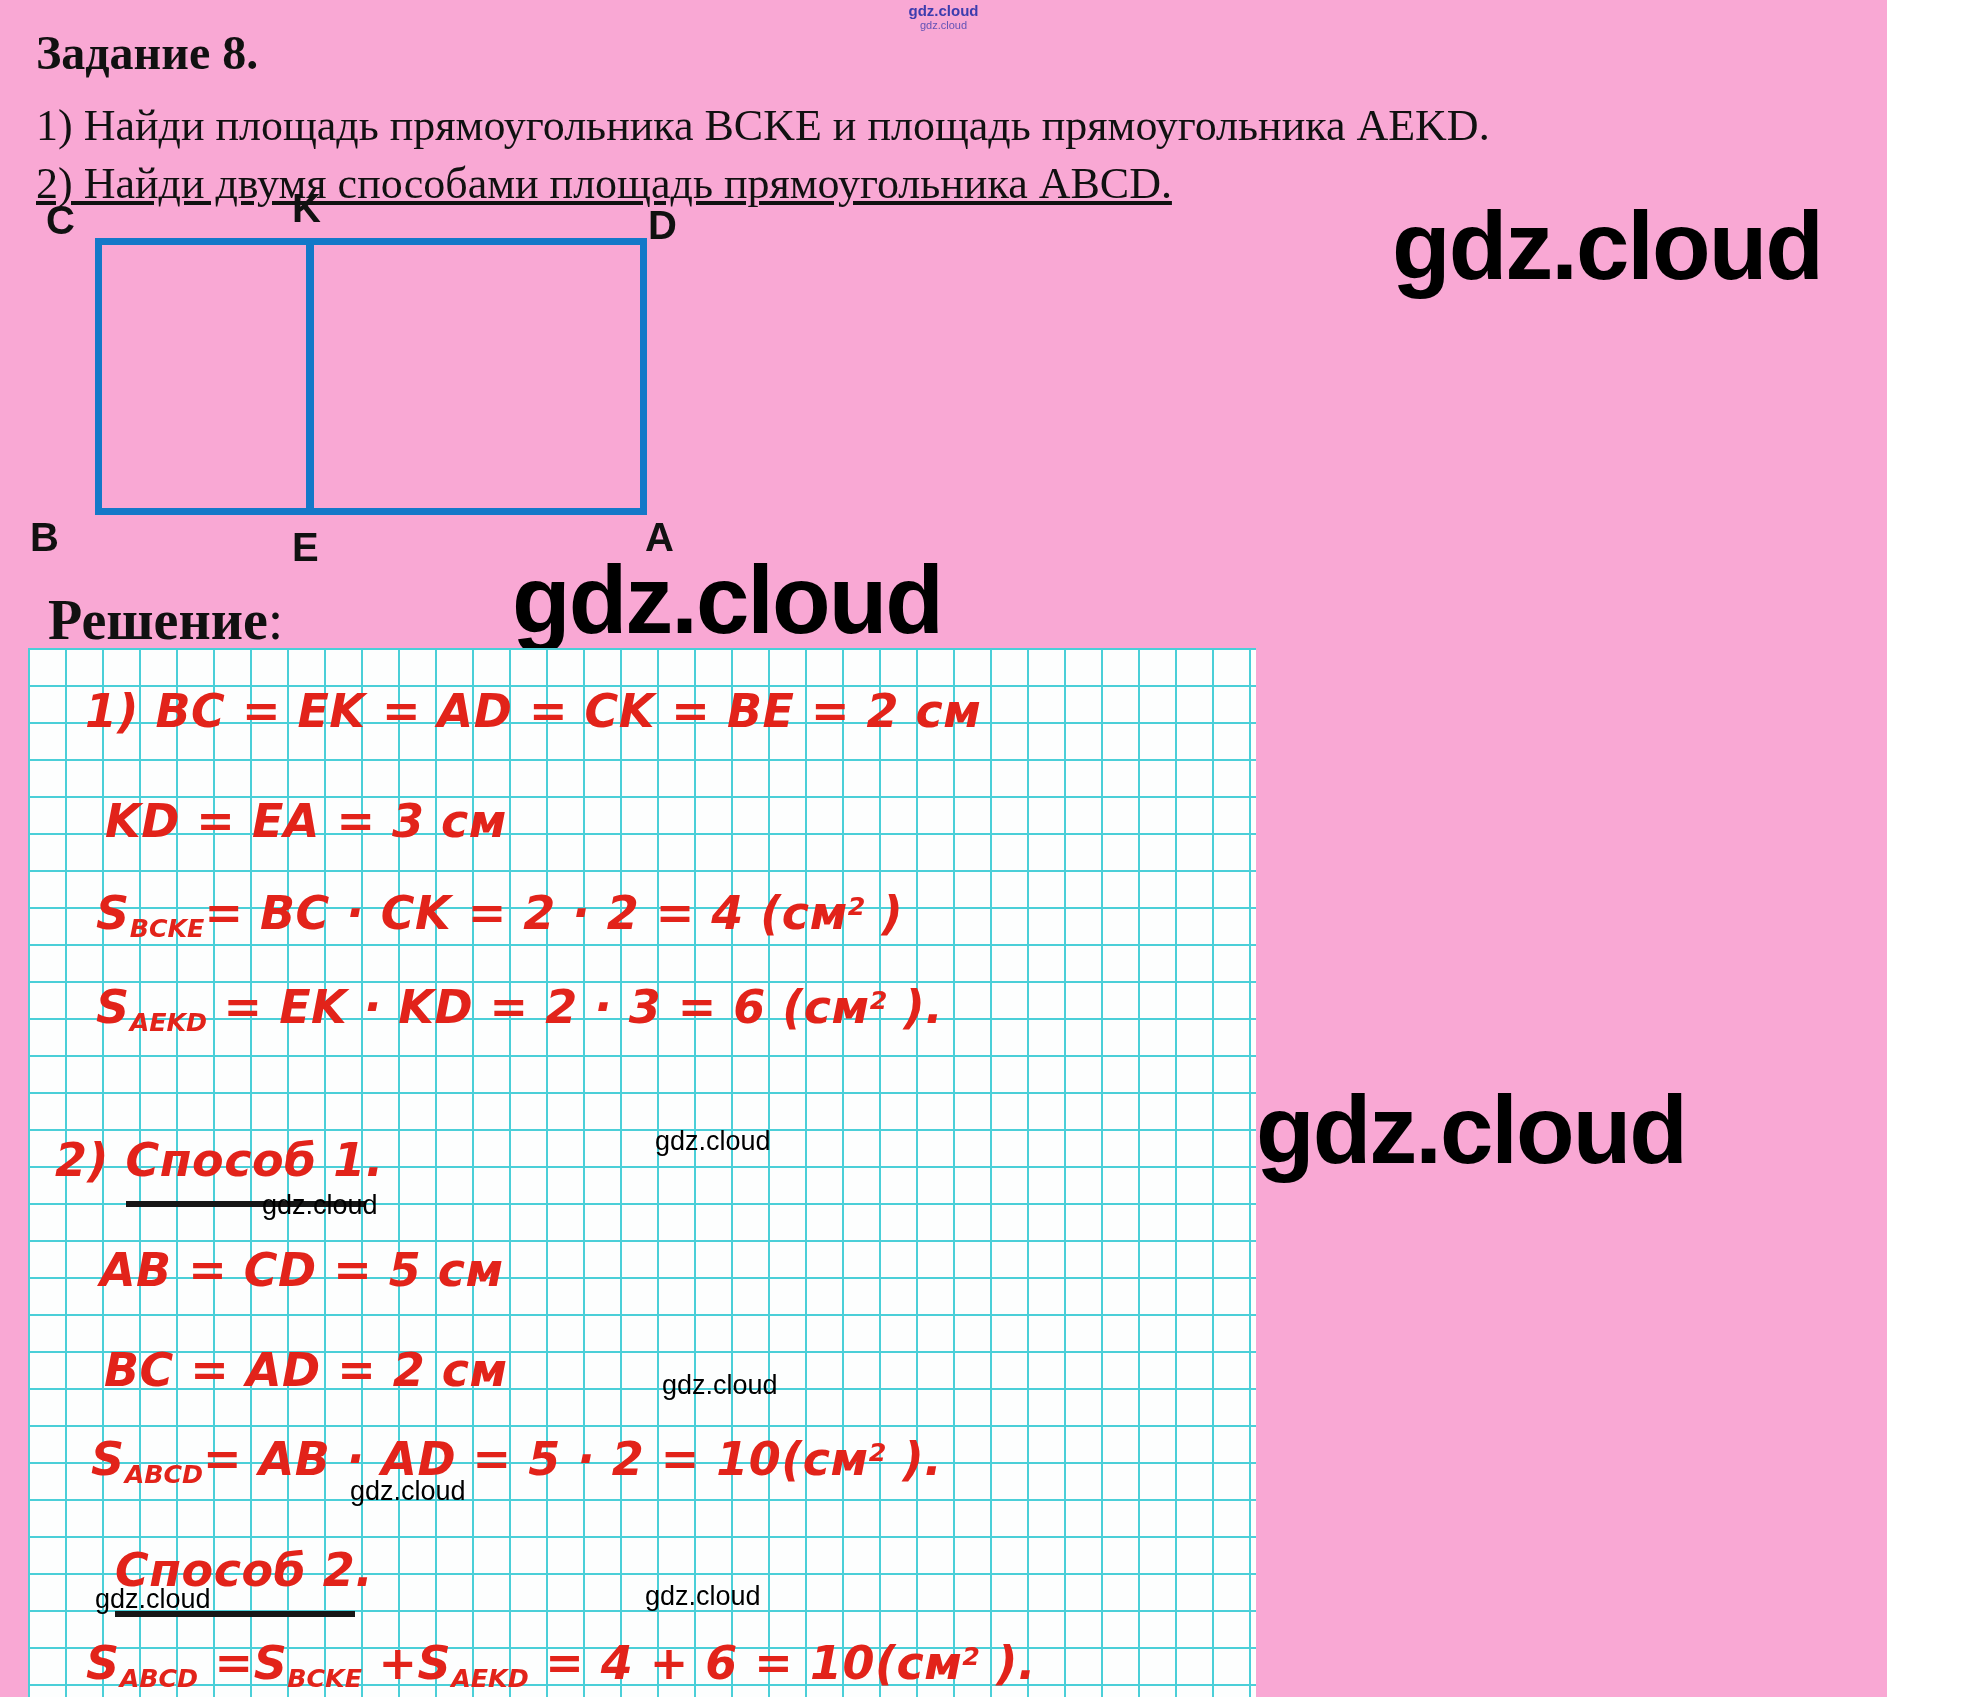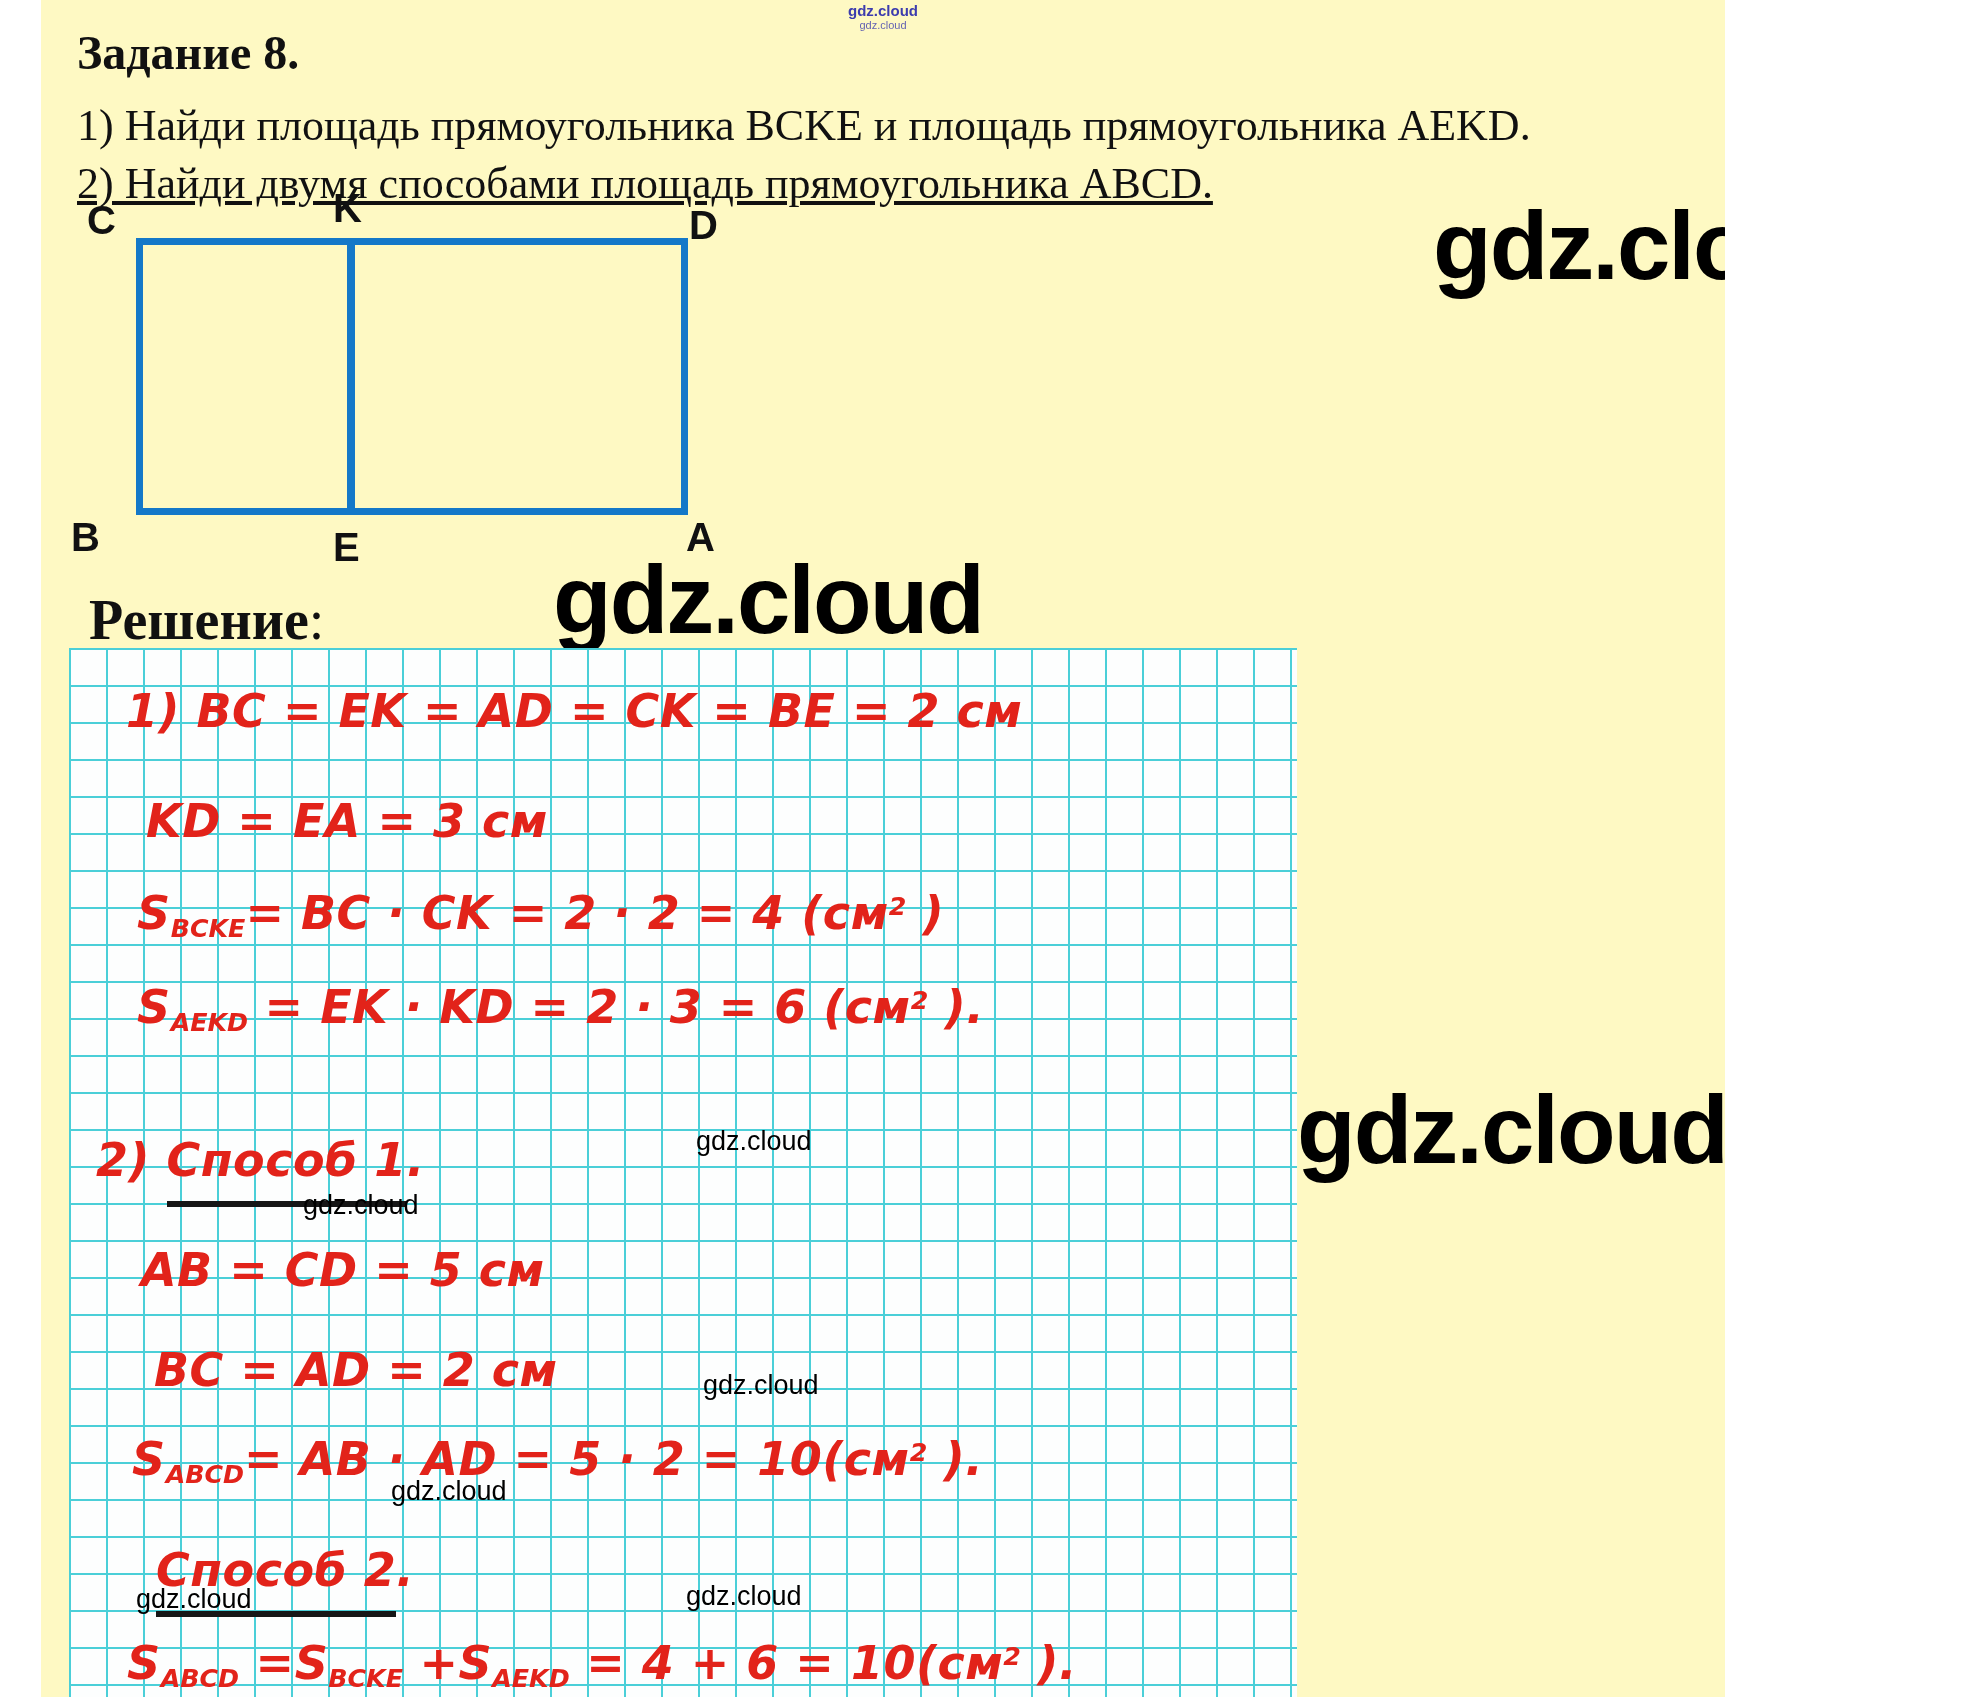--- a/index.html
+++ b/index.html
@@ -1,20 +1,20 @@
 <!DOCTYPE html>
 <html style="--diagram-blue: #1478c8; --ink-red: #e2231a; --grid-cyan: #4bcfd8; --wm-blue: #3c3cae;"><head>
 <meta charset="utf-8">
 <style>
   * { margin:0; padding:0; box-sizing:border-box; }
   html,body { background:#ffffff; }
   .page {
-    position:relative; width:1684px; height:1697px;
-    background:#fef9c3; overflow:hidden;
-    font-family:"Liberation Serif", serif; color:#111;margin-left:41px;
+    position:relative; width:1887px; height:1697px;
+    background:#f9a8d4; overflow:hidden;
+    font-family:"Liberation Serif", serif; color:#111;
   }
 
   
   .wm-tiny-wrap { position:absolute; top:2px; left:0; width:100%; text-align:center; line-height:1.15; }
   .wm-tiny-1 { display:block; font-family:"Liberation Sans", sans-serif; font-weight:bold; font-size:15px; color:var(--wm-blue); }
   .wm-tiny-2 { display:block; font-family:"Liberation Sans", sans-serif; font-size:11px; color:var(--wm-blue); opacity:.8; }
 
   
   .title { position:absolute; left:36px; top:25px; font-size:48px; font-weight:bold; white-space:nowrap; }
   .task-line { position:absolute; left:36px; font-size:44px; white-space:nowrap; }
@@ -76,21 +76,21 @@
   }
   .rline sub { font-size:0.55em; vertical-align:-0.3em; letter-spacing:0; }
   .rline sup { font-size:0.55em; vertical-align:0.55em; letter-spacing:0; }
   .rline .useg { border-bottom:6px solid #161616; padding-bottom:14px; }
   .l1  { left:57px; top:38px; }
   .l2  { left:77px; top:148px; }
   .l3  { left:68px; top:240px; }
   .l4  { left:68px; top:334px; }
   .l5  { left:27px; top:487px; }
   .l6  { left:72px; top:597px; }
-  .l7  { left:85px; top:697px; }
+  .l7  { left:76px; top:697px; }
   .l8  { left:63px; top:786px; }
   .l9  { left:87px; top:897px; }
   .l10 { left:58px; top:990px; }
 </style>
 </head>
 <body>
 
 <div class="page">
 
   <div class="wm-tiny-wrap">

